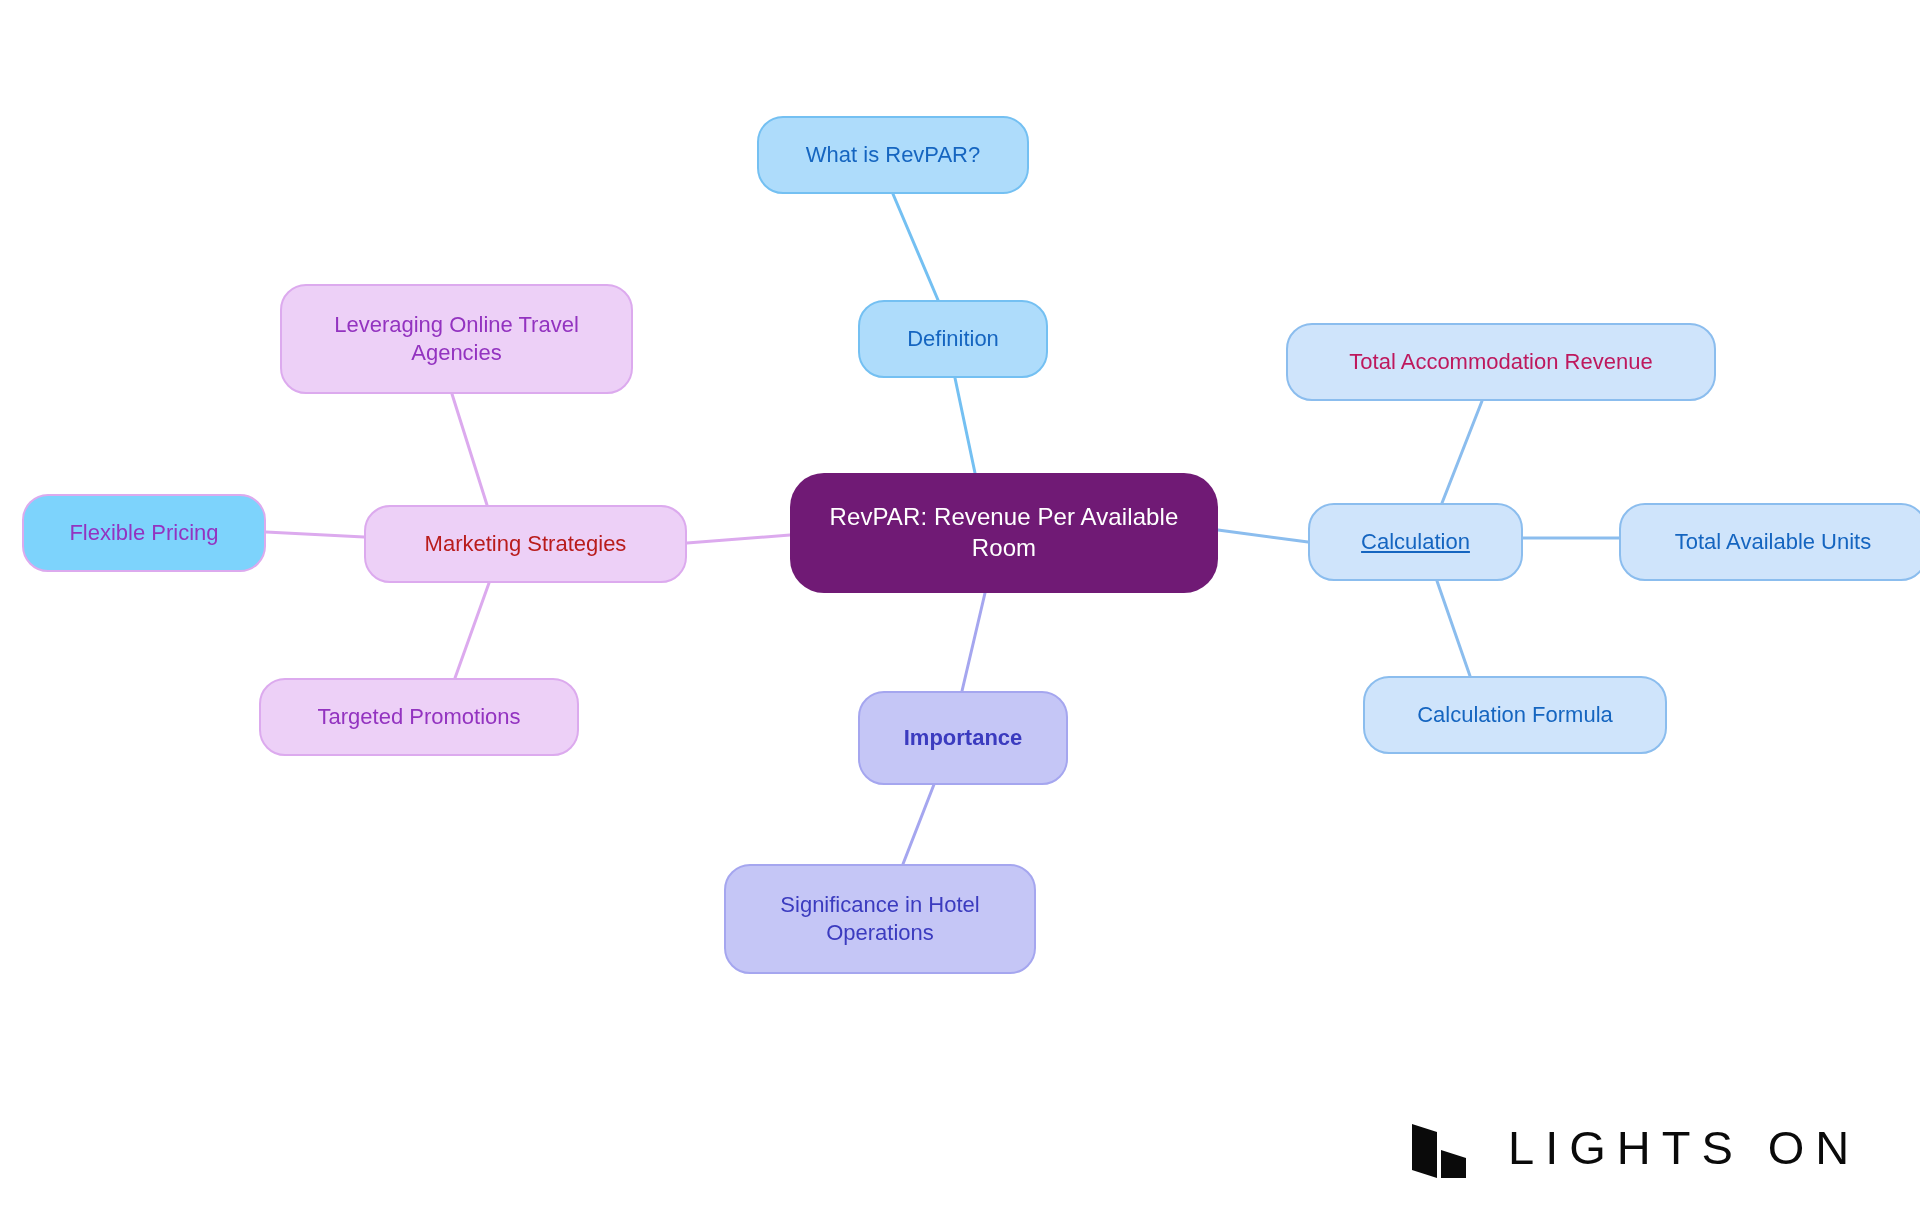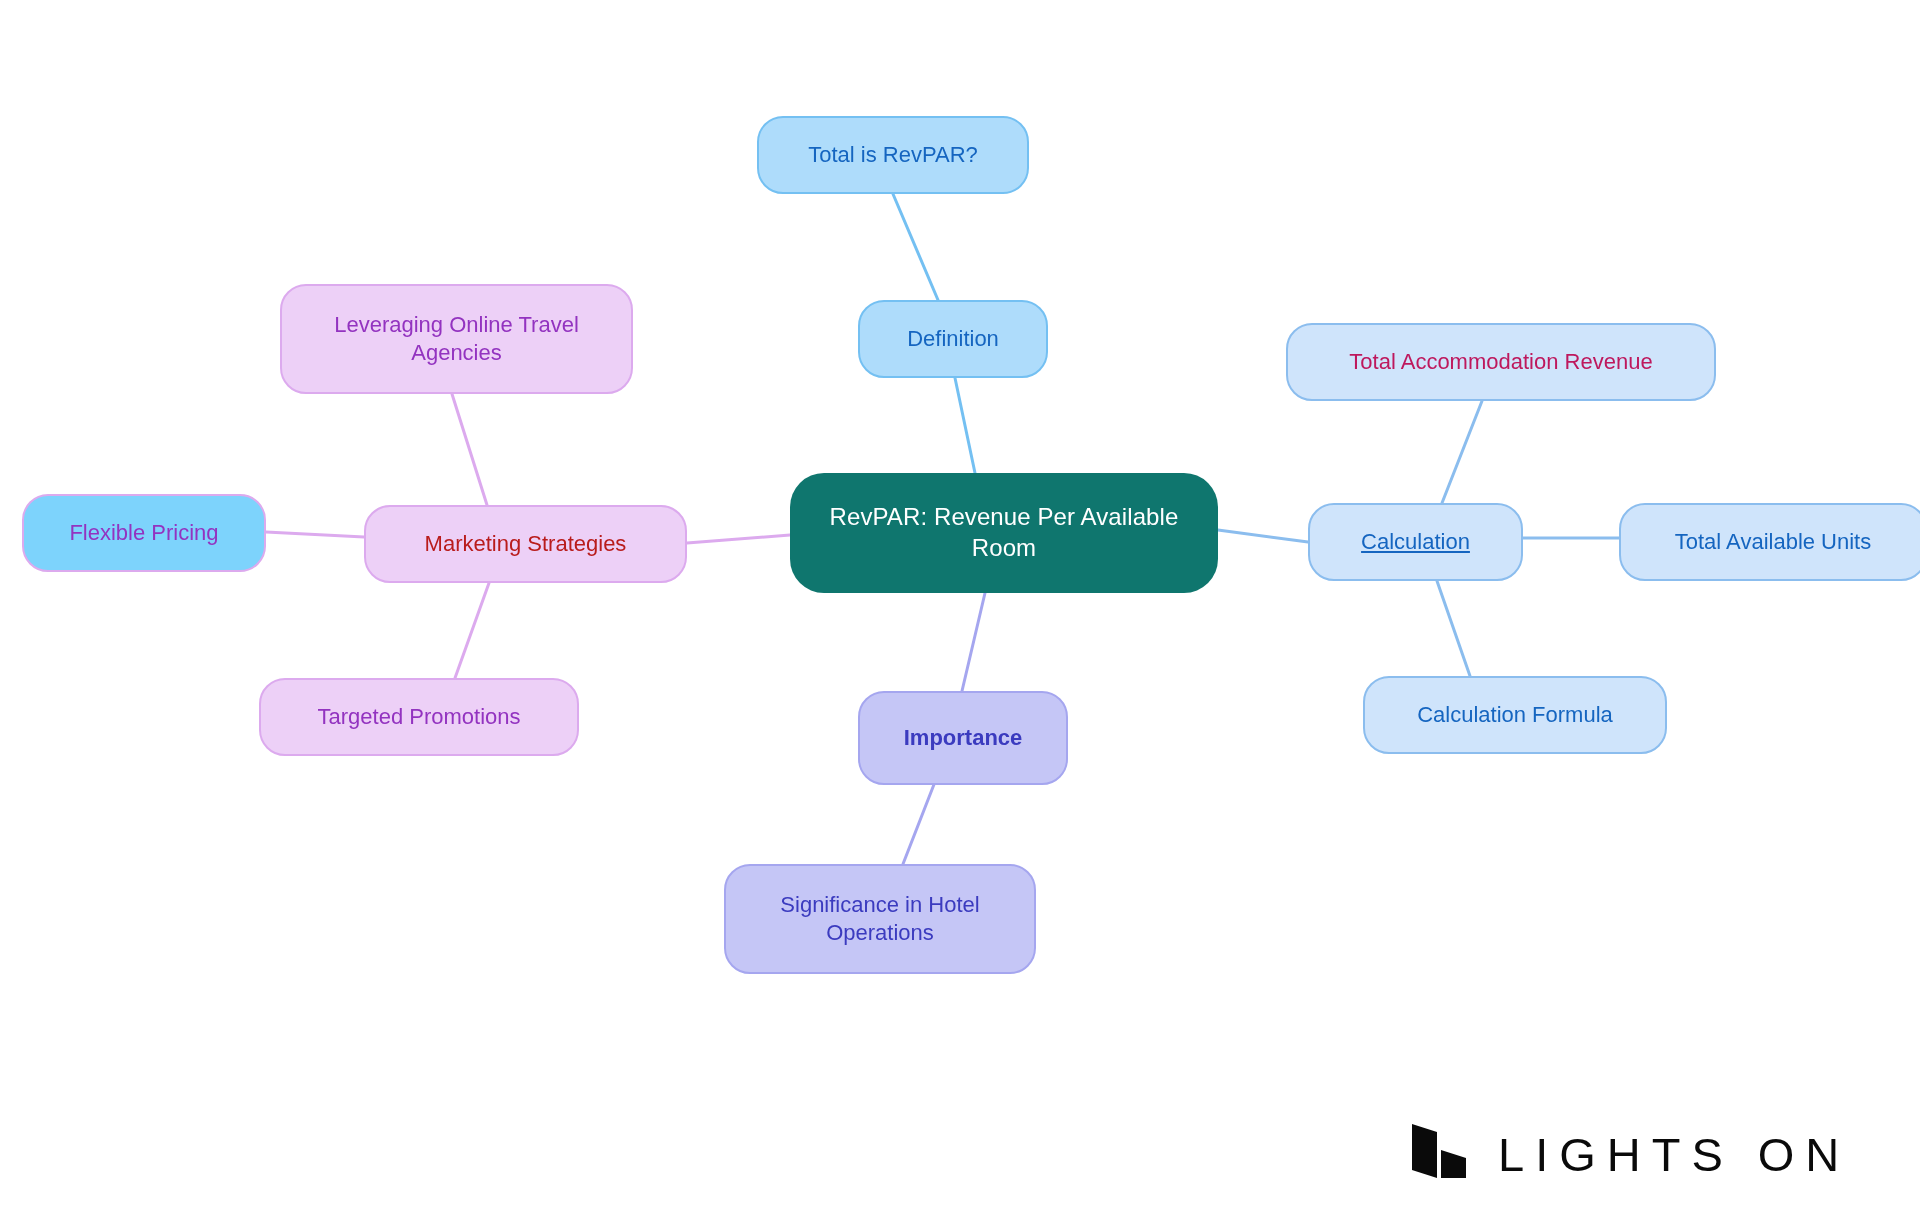--- a/index.html
+++ b/index.html
@@ -42,22 +42,22 @@
   }
   .node.root {
     border-radius: 34px;
     border-width: 0;
     font-weight: 400;
     letter-spacing: 0.1px;
   }
   .logo {
     position: absolute;
     display: flex;
-    align-items: flex-end;
-    gap: 26px;
+    align-items: flex-start;
+    gap: 36px;
   }
   .logo-mark {
     width: 62px;
     height: 62px;
     flex: 0 0 auto;
   }
   .logo-text {
     font-family: "Liberation Sans", "DejaVu Sans", sans-serif;
     font-size: 47px;
     letter-spacing: 11px;
@@ -80,23 +80,23 @@
       <line x1="1437" y1="581" x2="1470" y2="676" stroke="#8bbdee" stroke-width="3" stroke-linecap="round"></line>
       <line x1="985" y1="593" x2="962" y2="691" stroke="#a5a6ef" stroke-width="3" stroke-linecap="round"></line>
       <line x1="940" y1="769" x2="903" y2="864" stroke="#a5a6ef" stroke-width="3" stroke-linecap="round"></line>
       <line x1="790" y1="535" x2="687" y2="543" stroke="#dcaaee" stroke-width="3" stroke-linecap="round"></line>
       <line x1="487" y1="505" x2="452" y2="394" stroke="#dcaaee" stroke-width="3" stroke-linecap="round"></line>
       <line x1="364" y1="537" x2="266" y2="532" stroke="#dcaaee" stroke-width="3" stroke-linecap="round"></line>
       <line x1="489" y1="583" x2="455" y2="678" stroke="#dcaaee" stroke-width="3" stroke-linecap="round"></line>
     </svg>
 
   <div id="nodes">
-      <div class="node root" style="left: 790px; top: 473px; width: 428px; height: 120px; background: #0f766e; color: rgb(255, 255, 255); border-color: rgb(15, 20, 28); font-size: 24px;"><span>RevPAR: Revenue Per Available Room</span></div>
+      <div class="node root" style="left: 790px; top: 473px; width: 428px; height: 120px; background: #701a75; color: rgb(255, 255, 255); border-color: rgb(15, 20, 28); font-size: 24px;"><span>RevPAR: Revenue Per Available Room</span></div>
       <div class="node" style="left: 858px; top: 300px; width: 190px; height: 78px; background: rgb(174, 220, 251); color: rgb(21, 101, 192); border-color: rgb(116, 192, 242); font-size: 22px;"><span>Definition</span></div>
-      <div class="node" style="left: 757px; top: 116px; width: 272px; height: 78px; background: rgb(174, 220, 251); color: rgb(21, 101, 192); border-color: rgb(116, 192, 242); font-size: 22px;"><span>Total is RevPAR?</span></div>
+      <div class="node" style="left: 757px; top: 116px; width: 272px; height: 78px; background: rgb(174, 220, 251); color: rgb(21, 101, 192); border-color: rgb(116, 192, 242); font-size: 22px;"><span>What is RevPAR?</span></div>
       <div class="node" style="left: 1308px; top: 503px; width: 215px; height: 78px; background: rgb(207, 228, 251); color: rgb(21, 101, 192); border-color: rgb(139, 189, 238); font-size: 22px; text-decoration: underline;"><span>Calculation</span></div>
       <div class="node" style="left: 1286px; top: 323px; width: 430px; height: 78px; background: rgb(207, 228, 251); color: #be185d; border-color: rgb(139, 189, 238); font-size: 22px;"><span>Total Accommodation Revenue</span></div>
       <div class="node" style="left: 1619px; top: 503px; width: 308px; height: 78px; background: rgb(207, 228, 251); color: rgb(21, 101, 192); border-color: rgb(139, 189, 238); font-size: 22px;"><span>Total Available Units</span></div>
       <div class="node" style="left: 1363px; top: 676px; width: 304px; height: 78px; background: rgb(207, 228, 251); color: rgb(21, 101, 192); border-color: rgb(139, 189, 238); font-size: 22px;"><span>Calculation Formula</span></div>
       <div class="node" style="left: 858px; top: 691px; width: 210px; height: 94px; background: rgb(197, 198, 246); color: rgb(59, 59, 191); border-color: rgb(165, 166, 239); font-size: 22px; font-weight: bold;"><span>Importance</span></div>
       <div class="node" style="left: 724px; top: 864px; width: 312px; height: 110px; background: rgb(197, 198, 246); color: rgb(59, 59, 191); border-color: rgb(165, 166, 239); font-size: 22px;"><span>Significance in Hotel Operations</span></div>
       <div class="node" style="left: 364px; top: 505px; width: 323px; height: 78px; background: rgb(237, 208, 247); color: #b91c1c; border-color: rgb(220, 170, 238); font-size: 22px;"><span>Marketing Strategies</span></div>
       <div class="node" style="left: 280px; top: 284px; width: 353px; height: 110px; background: rgb(237, 208, 247); color: rgb(147, 51, 192); border-color: rgb(220, 170, 238); font-size: 22px;"><span>Leveraging Online Travel Agencies</span></div>
       <div class="node" style="left: 22px; top: 494px; width: 244px; height: 78px; background: #7dd3fc; color: rgb(147, 51, 192); border-color: rgb(220, 170, 238); font-size: 22px;"><span>Flexible Pricing</span></div>
       <div class="node" style="left: 259px; top: 678px; width: 320px; height: 78px; background: rgb(237, 208, 247); color: rgb(147, 51, 192); border-color: rgb(220, 170, 238); font-size: 22px;"><span>Targeted Promotions</span></div>

